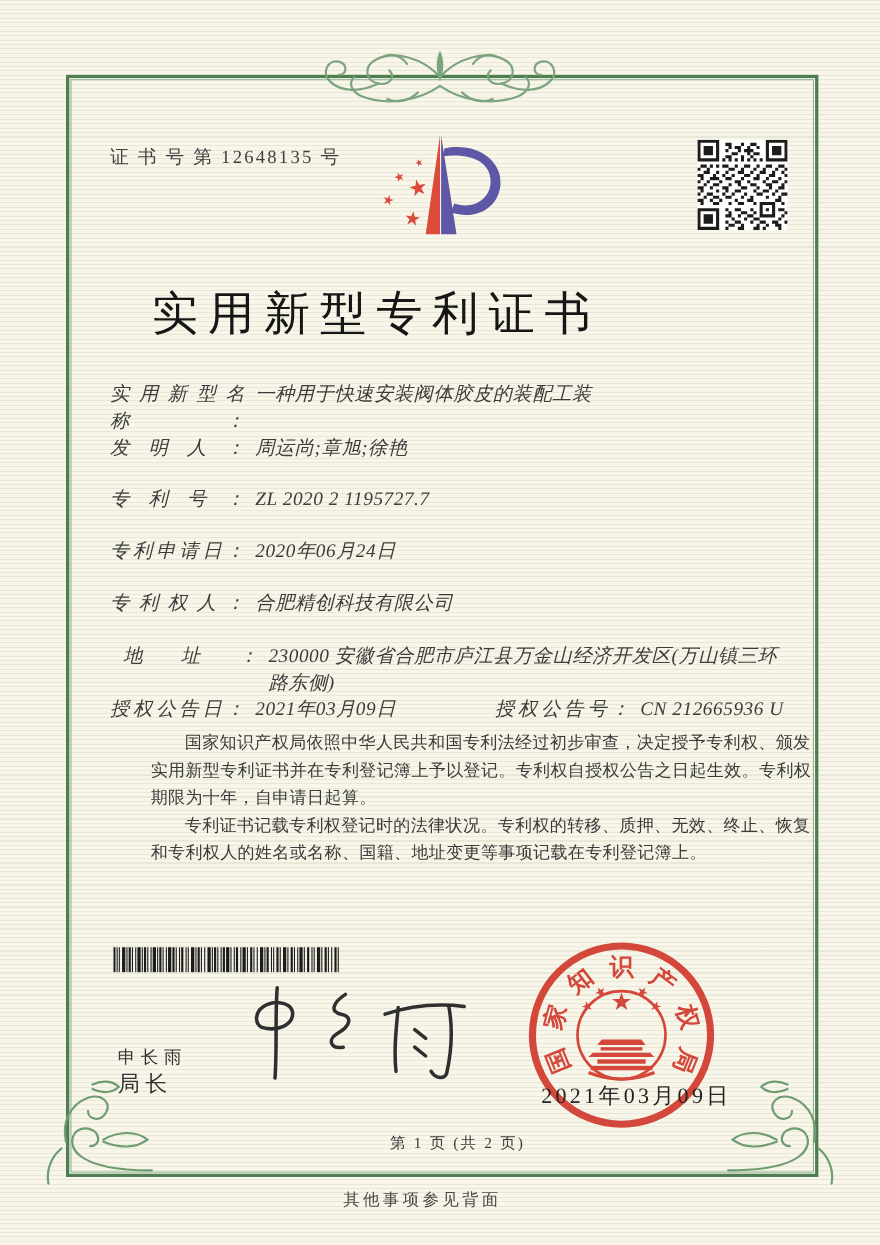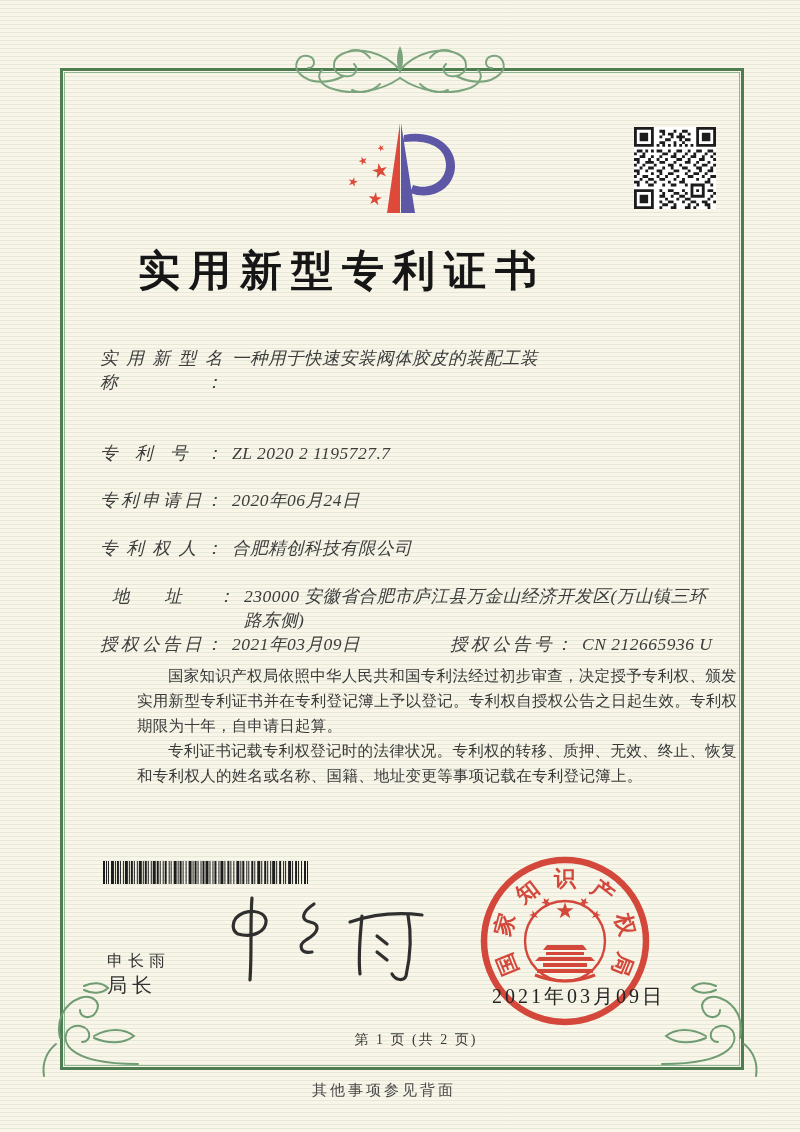--- a/index.html
+++ b/index.html
@@ -8,21 +8,21 @@
     position:relative;width:800px;height:1132px;margin:0 auto;overflow:hidden;
     background-color:#f9f6e9;
     background-image:repeating-linear-gradient(180deg,
       rgba(130,165,130,0.16) 0px, rgba(130,165,130,0.16) 1px,
       rgba(0,0,0,0) 1px, rgba(0,0,0,0) 4px);
   }
   .frame{position:absolute;left:60px;top:68px;width:678px;height:996px;border:3px solid #4e7d52;}
   .frame-inner{position:absolute;inset:1px;border:1px solid #8fb591;}
   .abs{position:absolute;}
   .cert-number{left:100px;top:131px;font-size:17px;letter-spacing:2px;color:#3f3f3f;}
-  .title{left:0;top:243px;width:684px;text-align:center;font-size:42px;letter-spacing:9px;color:#161616;font-weight:bold;}
+  .title{left:0;top:257px;width:684px;text-align:center;font-size:42px;letter-spacing:9px;color:#161616;}
   .row{left:100px;width:604px;font-size:17.5px;color:#3c3c3c;letter-spacing:0.5px;line-height:24px;font-style:italic;}
   .lbl{display:inline-block;width:123px;text-align:justify;text-align-last:justify;vertical-align:top;}
   .val{margin-left:9px;vertical-align:top;}
   .val-wrap{display:inline-block;width:470px;}
   .row-sub{position:absolute;left:350px;top:0;white-space:nowrap;}
   .lbl-sub{display:inline-block;width:123px;text-align:justify;text-align-last:justify;}
   .paras{left:100px;top:663px;width:606px;font-size:15.5px;line-height:25px;color:#3a3a3a;letter-spacing:0.3px;margin-left:37px;}
   .paras p{margin:0;text-indent:2em;}
   .sig-title{left:107px;top:972px;font-size:20px;letter-spacing:5px;color:#333;}
   .sig-name{left:107px;top:951px;font-size:16px;letter-spacing:5px;color:#333;}
@@ -64,20 +64,21 @@
   <svg class="abs" style="left:654px;top:980px;z-index:2;" width="112" height="104" viewBox="0 0 112 104">
     <g transform="translate(112,0) scale(-1,1)" stroke="#6f9c72" fill="none" stroke-width="2" stroke-linecap="round">
       <path d="M104,84 C80,84 52,82 38,70 C26,60 32,44 46,46 C58,48 58,62 48,62"></path>
       <path d="M26,58 C22,40 30,24 46,18 C58,14 68,22 62,32 C57,40 46,38 46,30"></path>
       <path d="M50,6 C58,2 68,2 74,8 C68,14 58,14 50,10"></path>
       <path d="M10,96 C8,84 12,72 22,64"></path>
       <path d="M60,56 C74,48 90,48 100,56 C90,64 74,64 60,58"></path>
     </g>
   </svg>
 
+  <div class="abs cert-number">证 书 号 第 12648135 号</div>
 
   <svg class="abs" style="left:332px;top:115px;" width="136" height="110" viewBox="0 0 136 110">
     <defs>
       <polygon id="star" points="0,-1 0.225,-0.309 0.951,-0.309 0.363,0.118 0.588,0.809 0,0.382 -0.588,0.809 -0.363,0.118 -0.951,-0.309 -0.225,-0.309"></polygon>
     </defs>
     <polygon points="68,8 55,98 68,98" fill="#dd4a3a"></polygon>
     <polygon points="69,8 69,98 83,98" fill="#5d57a6"></polygon>
     <path d="M72,20 C100,14 124,30 123,52 C122,74 100,86 78,78 L81,70 C98,76 114,66 114,50 C114,32 96,24 71,27 Z" fill="#5d57a6"></path>
     <use href="#star" transform="translate(48,56) scale(8) rotate(-12)" fill="#dd4a3a"></use>
     <use href="#star" transform="translate(43,84) scale(7) rotate(8)" fill="#dd4a3a"></use>
@@ -117,20 +118,23 @@
       M9 26h1v1H9zM12 26h2v1h-2zM17 26h1v1h-1zM20 26h2v1h-2zM24 26h2v1h-2zM28 26h1v1h-1z
       M10 27h2v1h-2zM14 27h1v1h-1zM19 27h1v1h-1zM22 27h1v1h-1zM25 27h2v1h-2z
       M9 28h1v1H9zM13 28h2v1h-2zM18 28h2v1h-2zM21 28h1v1h-1zM26 28h1v1h-1z"></path>
   </svg>
 
   <div class="abs title">实用新型专利证书</div>
 
   <div class="abs row" style="top:346px;">
     <span class="lbl">实用新型名称：</span><span class="val">一种用于快速安装阀体胶皮的装配工装</span>
   </div>
+  <div class="abs row" style="top:395px;">
+    <span class="lbl">发明人：</span><span class="val">周运尚;章旭;徐艳</span>
+  </div>
   <div class="abs row" style="top:441px;">
     <span class="lbl">专利号：</span><span class="val">ZL 2020 2 1195727.7</span>
   </div>
   <div class="abs row" style="top:488px;">
     <span class="lbl">专利申请日：</span><span class="val">2020年06月24日</span>
   </div>
   <div class="abs row" style="top:536px;">
     <span class="lbl">专利权人：</span><span class="val">合肥精创科技有限公司</span>
   </div>
   <div class="abs row" style="top:584px;margin-left:12px;">

